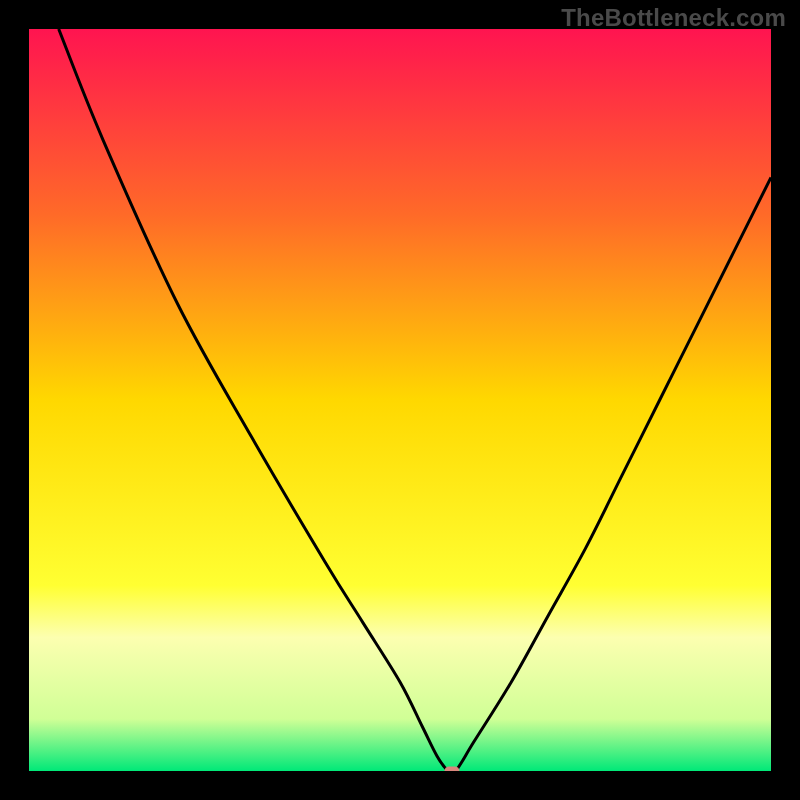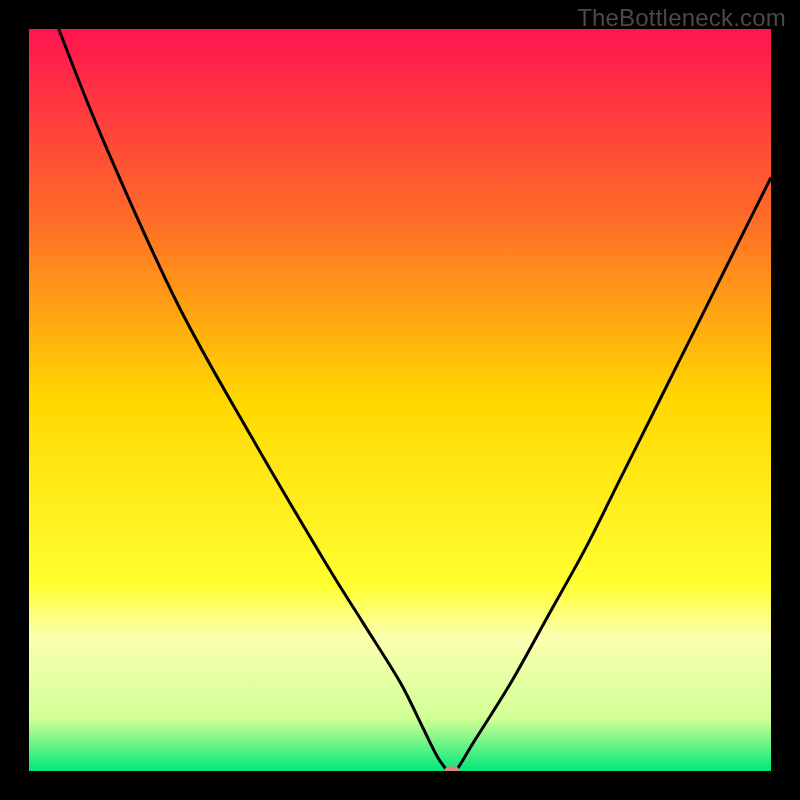--- a/index.html
+++ b/index.html
@@ -10,21 +10,21 @@
     height: 800px;
     position: relative;
     font-family: Arial, Helvetica, sans-serif;
   }
   .watermark {
     position: absolute;
     top: 4px;
     right: 14px;
     color: #4a4a4a;
     font-size: 24px;
-    font-weight: 400;
+    font-weight: 700;
     z-index: 10;
     letter-spacing: 0.2px;
   }
   .plot-area {
     position: absolute;
     left: 29px;
     top: 29px;
     width: 742px;
     height: 742px;
   }

